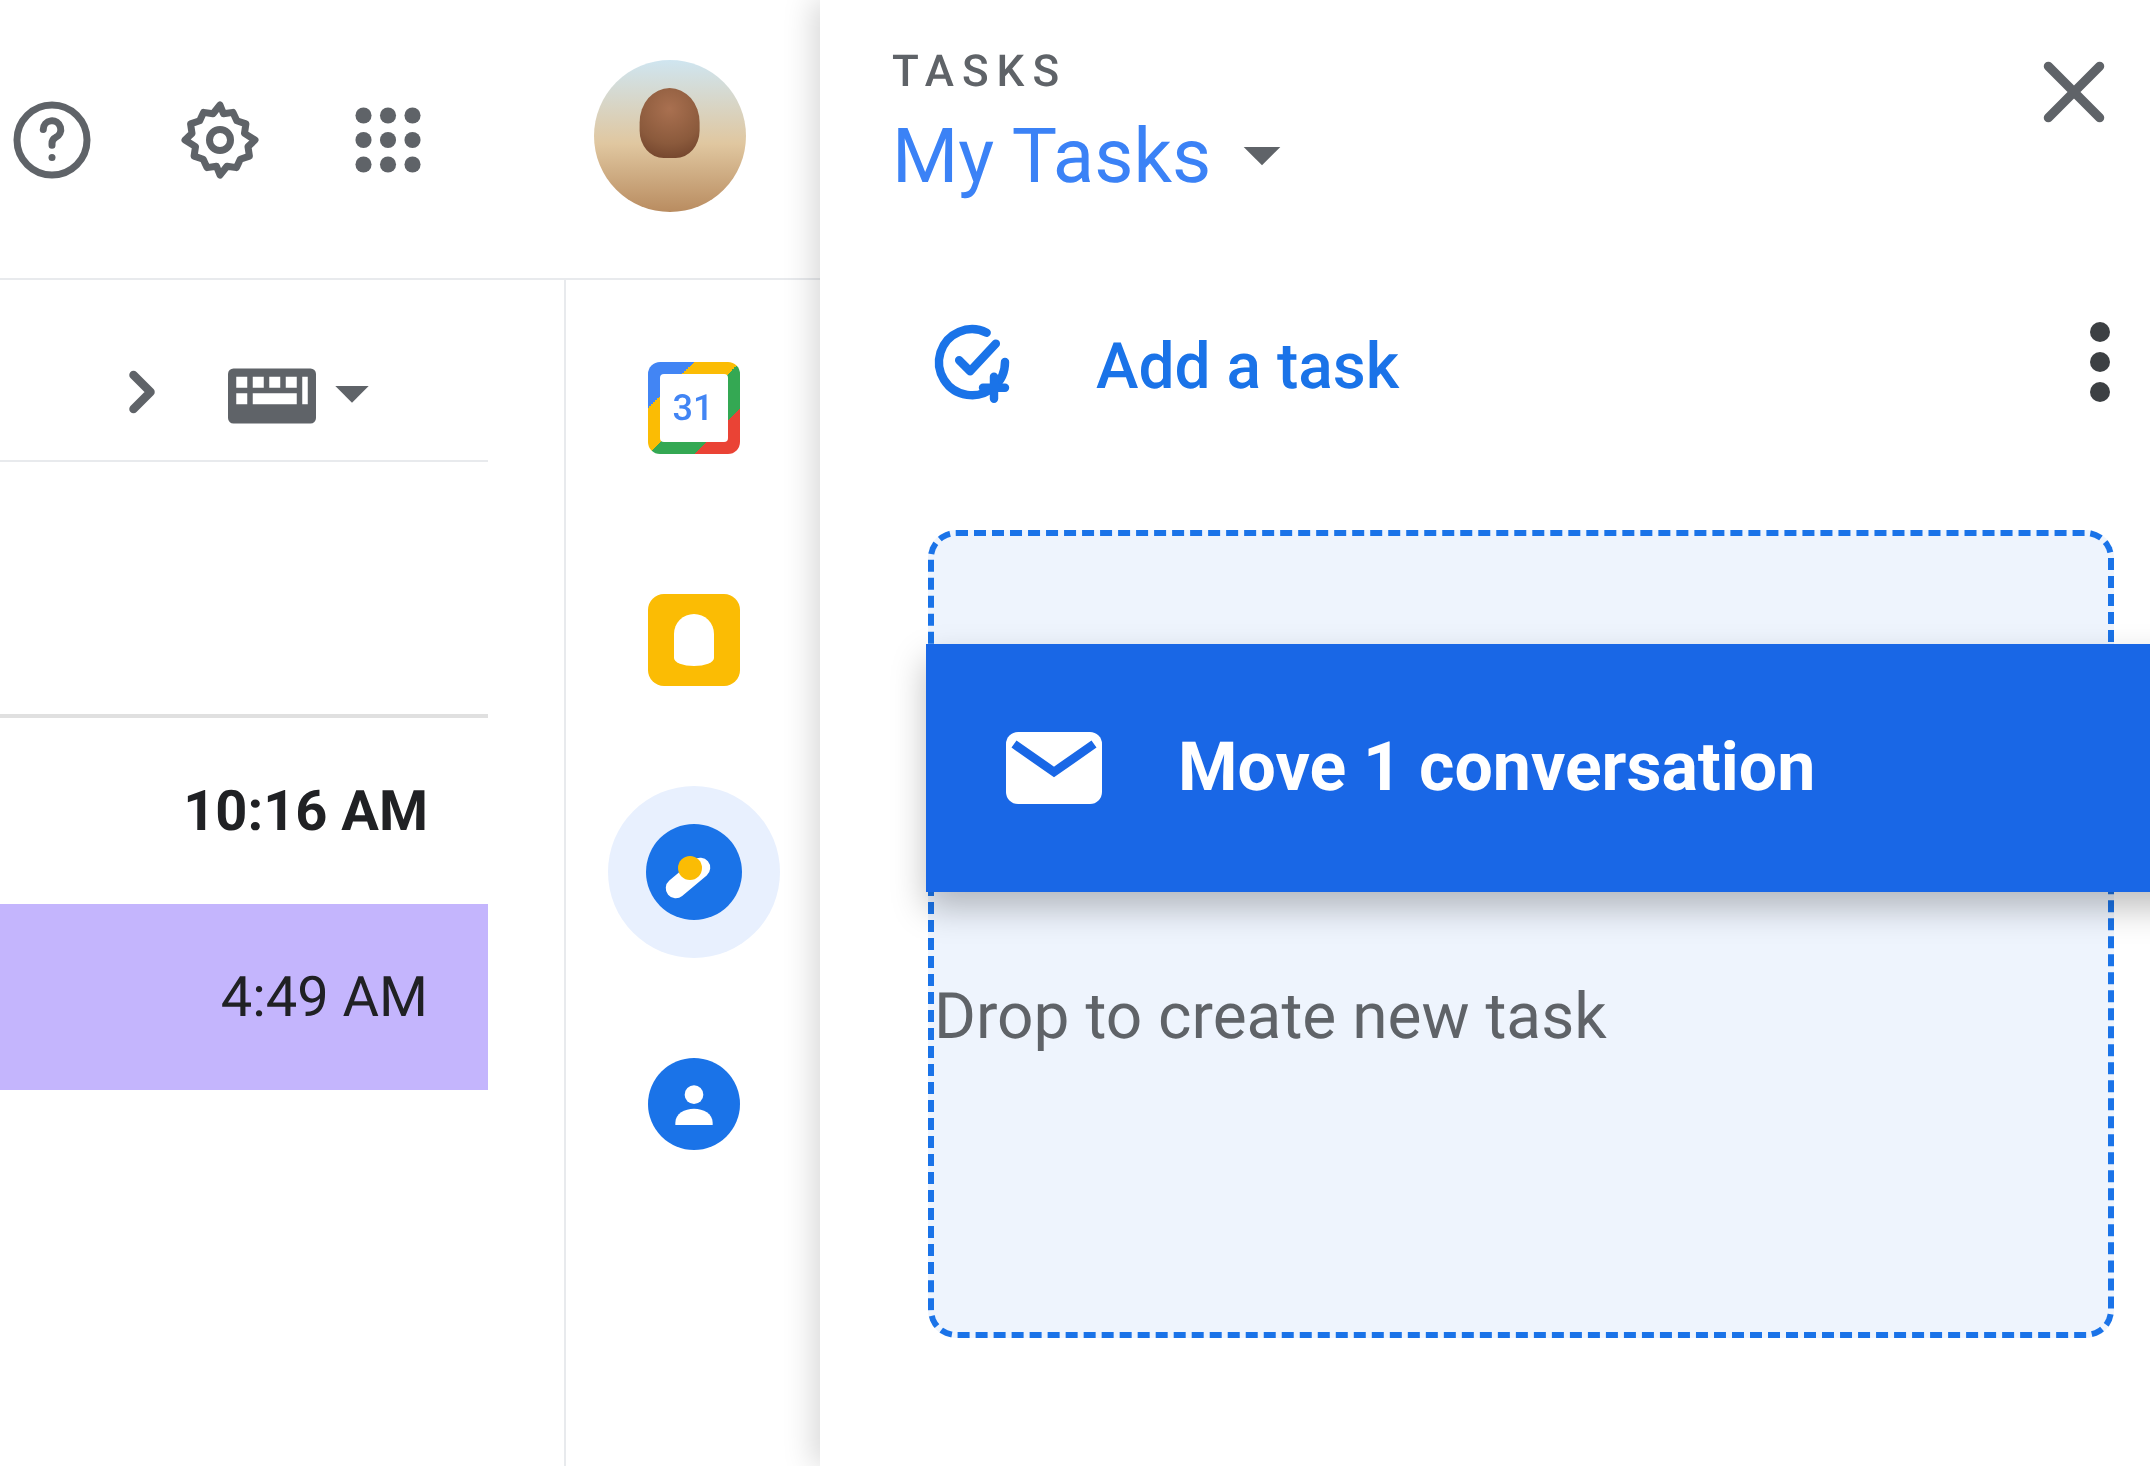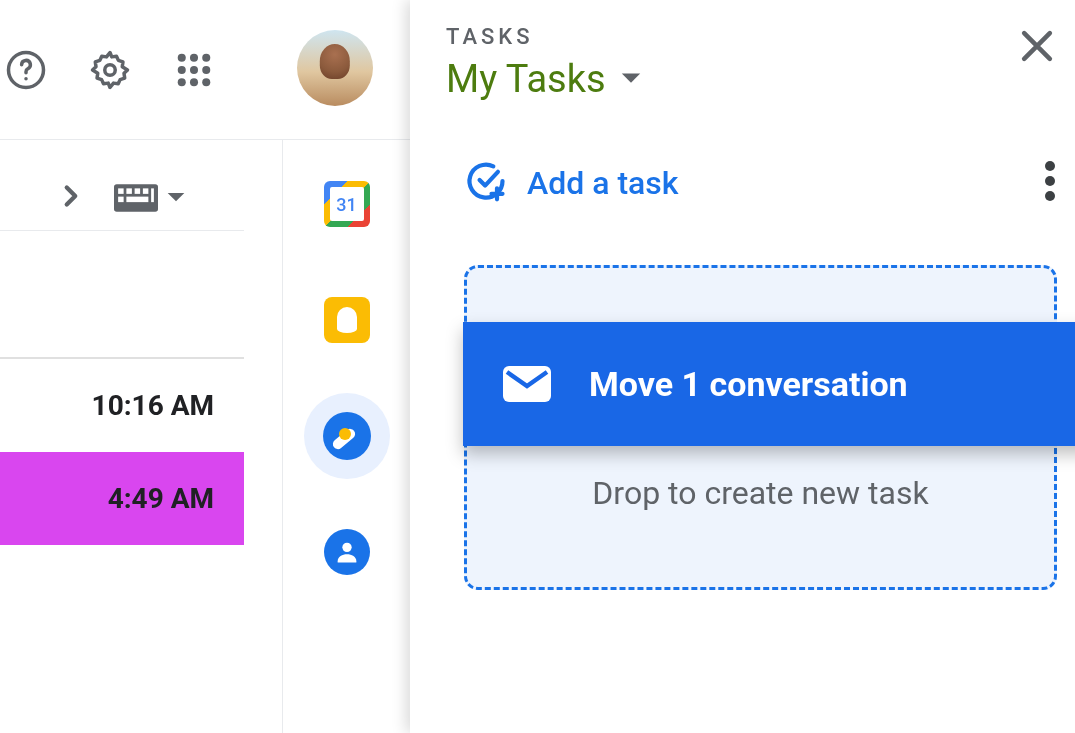--- a/index.html
+++ b/index.html
@@ -96,21 +96,21 @@
     .email-row {
       height: 93px;
       display: flex;
       align-items: center;
       justify-content: flex-end;
       padding-right: 30px;
       font-size: 28px;
       color: #5f6368;
     }
     .email-row.bold { font-weight: 700; color: #202124; }
-    .email-row.selected { background: #d946ef; font-weight: 700; color: #202124; }
+    .email-row.selected { background: #c4b5fd; font-weight: 400; color: #202124; }
 
     
     .siderail {
       position: absolute;
       top: 140px;
       left: 282px;
       width: 128px;
       bottom: 0;
       border-left: 1px solid #e8eaed;
       display: flex;
@@ -235,57 +235,57 @@
       margin-bottom: 8px;
     }
     .panel-title-row {
       display: flex;
       align-items: center;
       gap: 14px;
       cursor: pointer;
     }
     .panel-title {
       font-size: 38px;
-      color: #4d7c0f;
+      color: #3b82f6;
       font-weight: 400;
     }
     .panel-close {
       color: #5f6368;
       cursor: pointer;
     }
     .panel-close svg { width: 44px; height: 44px; }
 
     .add-task-row {
       display: flex;
       align-items: center;
       justify-content: space-between;
       margin-top: 58px;
       padding: 0 4px 0 18px;
     }
     .add-task-btn {
       display: flex;
       align-items: center;
-      gap: 19px;
+      gap: 40px;
       cursor: pointer;
     }
     .add-task-icon { color: #1a73e8; }
     .add-task-icon svg { width: 44px; height: 44px; }
     .add-task-label {
       font-size: 32px;
       color: #1a73e8;
       font-weight: 500;
     }
     .more-dots { color: #3c4043; cursor: pointer; }
     .more-dots svg { width: 10px; height: 40px; }
 
     .dropzone {
       margin-top: 58px;
       margin-left: 18px;
       margin-right: 2px;
-      height: 325px;
+      height: 404px;
       border: 3px dashed #1a73e8;
       border-radius: 14px;
       background: #eef4fd;
       position: relative;
     }
     .drag-card {
       position: absolute;
       top: 54px;
       left: -4px;
       right: -42px;
@@ -298,23 +298,23 @@
       box-shadow: 0 8px 16px rgba(0,0,0,0.25);
     }
     .drag-card svg { width: 48px; height: 40px; }
     .drag-label {
       font-size: 34px;
       font-weight: 700;
       color: #fff;
     }
     .drop-hint {
       position: absolute;
-      top: 206px;
+      top: 221px;
       left: 0; right: 0;
-      text-align: center;
+      text-align: left;
       font-size: 32px;
       color: #5f6368;
     }
   </style>
 </head>
 <body>
 
 <div class="topbar">
   <div class="iconbtn">
     <svg viewBox="0 0 24 24" fill="none" stroke="currentColor" stroke-width="2">

